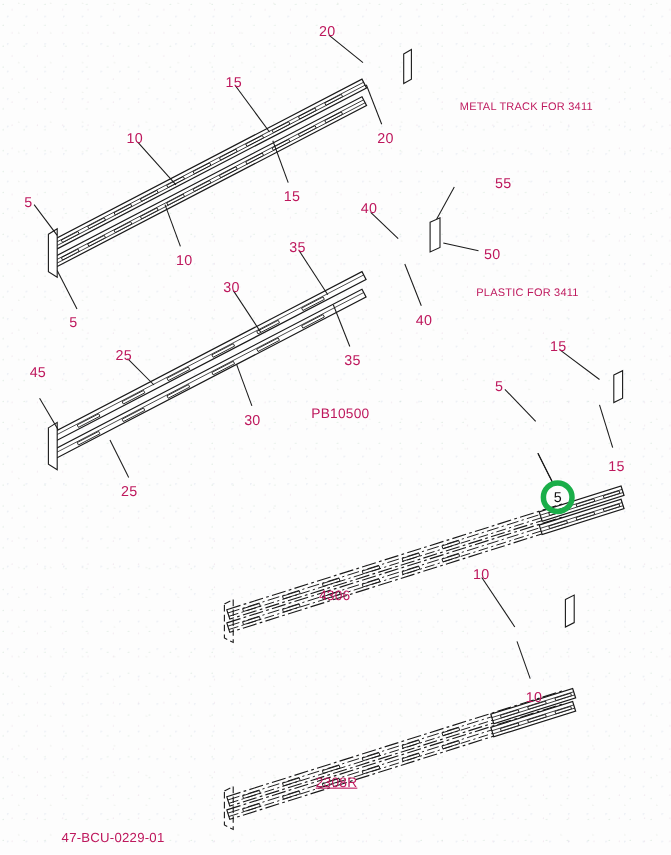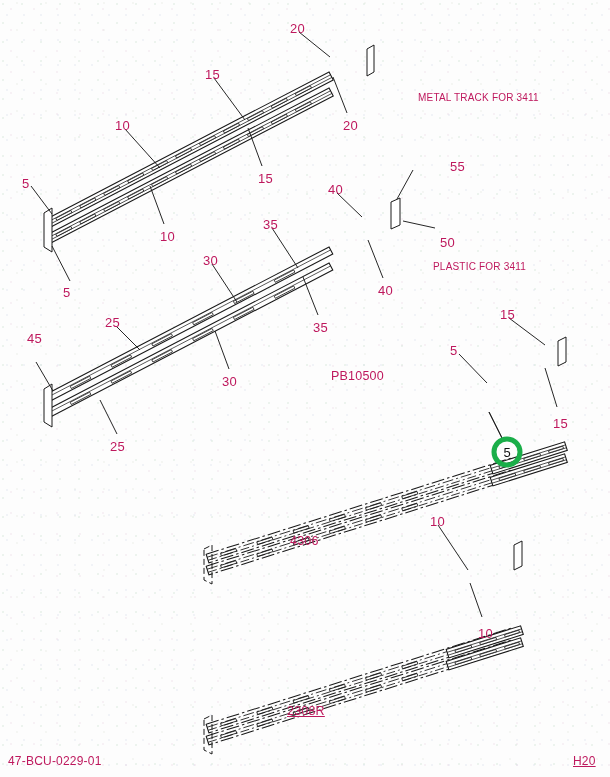--- a/index.html
+++ b/index.html
@@ -33,21 +33,21 @@
   .lbl {
     position: absolute;
     font-family: "Liberation Sans", sans-serif;
     font-size: 13px;
     color: #be185d;
     white-space: nowrap;
     line-height: 1;
     letter-spacing: .2px;
   }
   .lbl.caption { font-size: 10px; }
-  .lbl.footer  { font-size: 12px; }
+  .lbl.footer  { font-size: 12px; margin-left: 48px; }
   .lbl.partno  { font-size: 12.5px; }
   .hl-num {
     position: absolute;
     font-family: "Liberation Sans", sans-serif;
     font-size: 13px;
     color: #111111;
     transform: translate(-50%, -50%);
     line-height: 1;
   }
 </style>
@@ -214,37 +214,37 @@
     </g>
 
     <line x1="489" y1="412" x2="502" y2="438" stroke="#1a1a1a" stroke-width=".95"></line>
 
     <circle id="hl-ring" cx="507" cy="452" r="13" fill="none" stroke="#1aae49" stroke-width="5"></circle>
   </svg>
 
   <div class="lbl caption" style="left:418px; top:93px;">METAL TRACK FOR 3411</div>
   <div class="lbl caption" style="left:433px; top:262px;">PLASTIC FOR 3411</div>
 
-  <div class="lbl partno" style="left:283px; top:370px;margin-left:48px;">PB10500</div>
+  <div class="lbl partno" style="left:283px; top:370px;">PB10500</div>
   <div class="lbl partno" style="left:290px; top:535px;">4306</div>
   <div class="lbl partno" style="left:287px; top:705px;text-decoration:underline;">2308R</div>
 
   <div class="lbl" style="left:290px; top:22px;">20</div>
   <div class="lbl" style="left:205px; top:68px;">15</div>
   <div class="lbl" style="left:343px; top:119px;">20</div>
   <div class="lbl" style="left:115px; top:119px;">10</div>
   <div class="lbl" style="left:258px; top:172px;">15</div>
   <div class="lbl" style="left:22px;  top:177px;">5</div>
   <div class="lbl" style="left:160px; top:230px;">10</div>
   <div class="lbl" style="left:63px;  top:286px;">5</div>
 
   <div class="lbl" style="left:408px; top:160px;margin-left:42px;">55</div>
   <div class="lbl" style="left:328px; top:183px;">40</div>
   <div class="lbl" style="left:263px; top:218px;">35</div>
-  <div class="lbl" style="left:440px; top:236px;">50</div>
+  <div class="lbl" style="left:440px; top:224px;">50</div>
   <div class="lbl" style="left:203px; top:254px;">30</div>
   <div class="lbl" style="left:378px; top:284px;">40</div>
   <div class="lbl" style="left:105px; top:316px;">25</div>
   <div class="lbl" style="left:313px; top:321px;">35</div>
   <div class="lbl" style="left:27px;  top:332px;">45</div>
   <div class="lbl" style="left:222px; top:375px;">30</div>
   <div class="lbl" style="left:110px; top:440px;">25</div>
 
   <div class="lbl" style="left:500px; top:308px;">15</div>
   <div class="lbl" style="left:450px; top:344px;">5</div>

